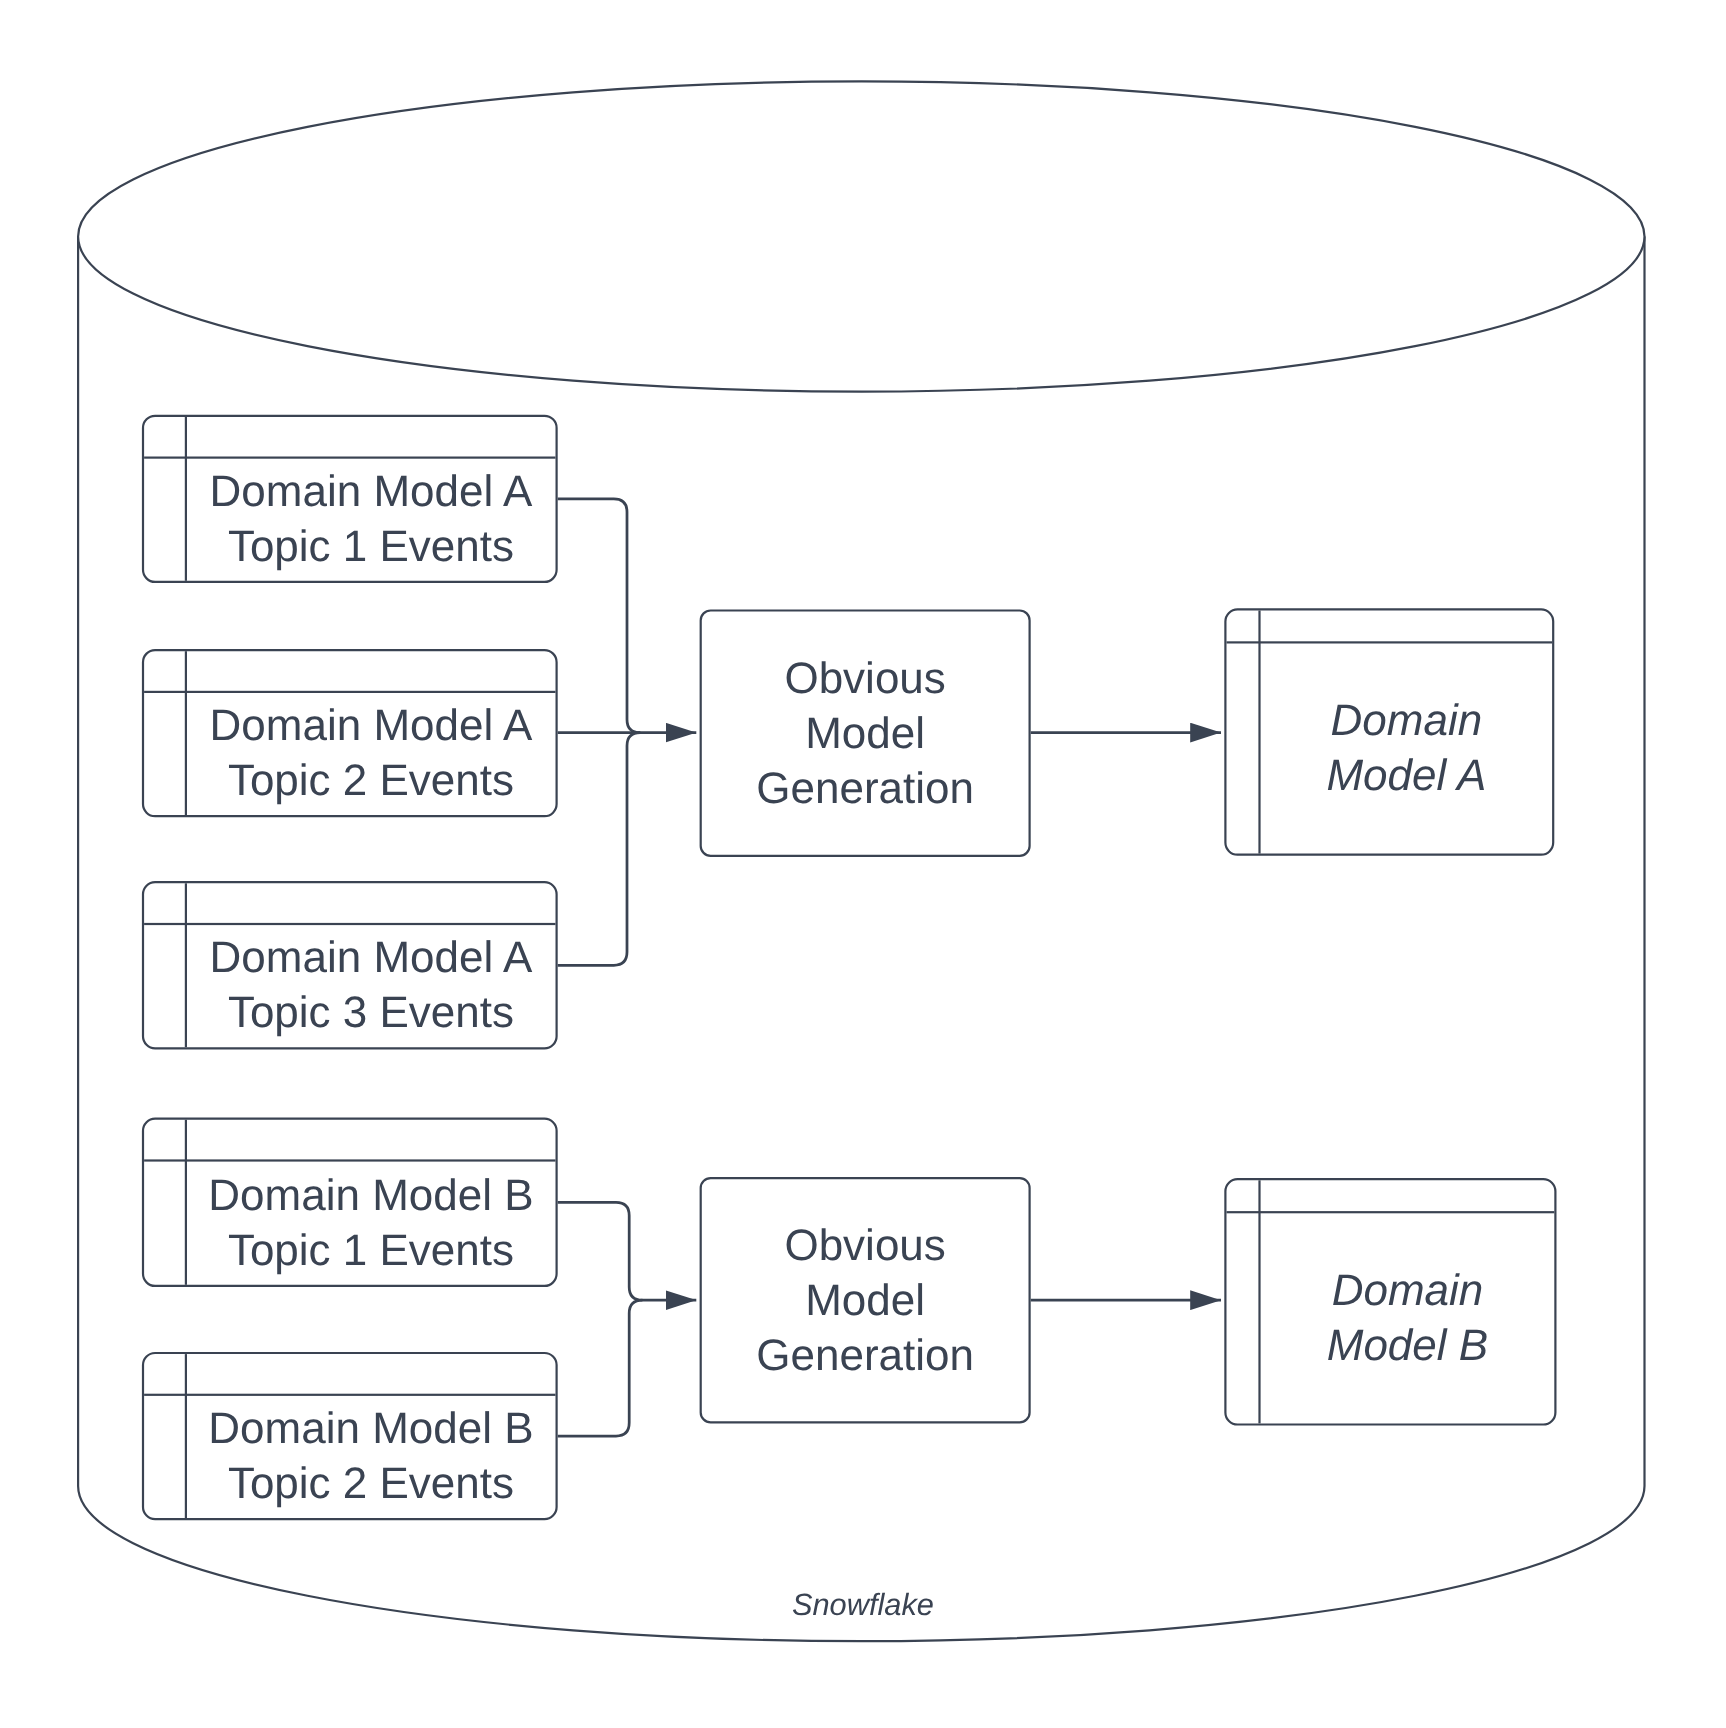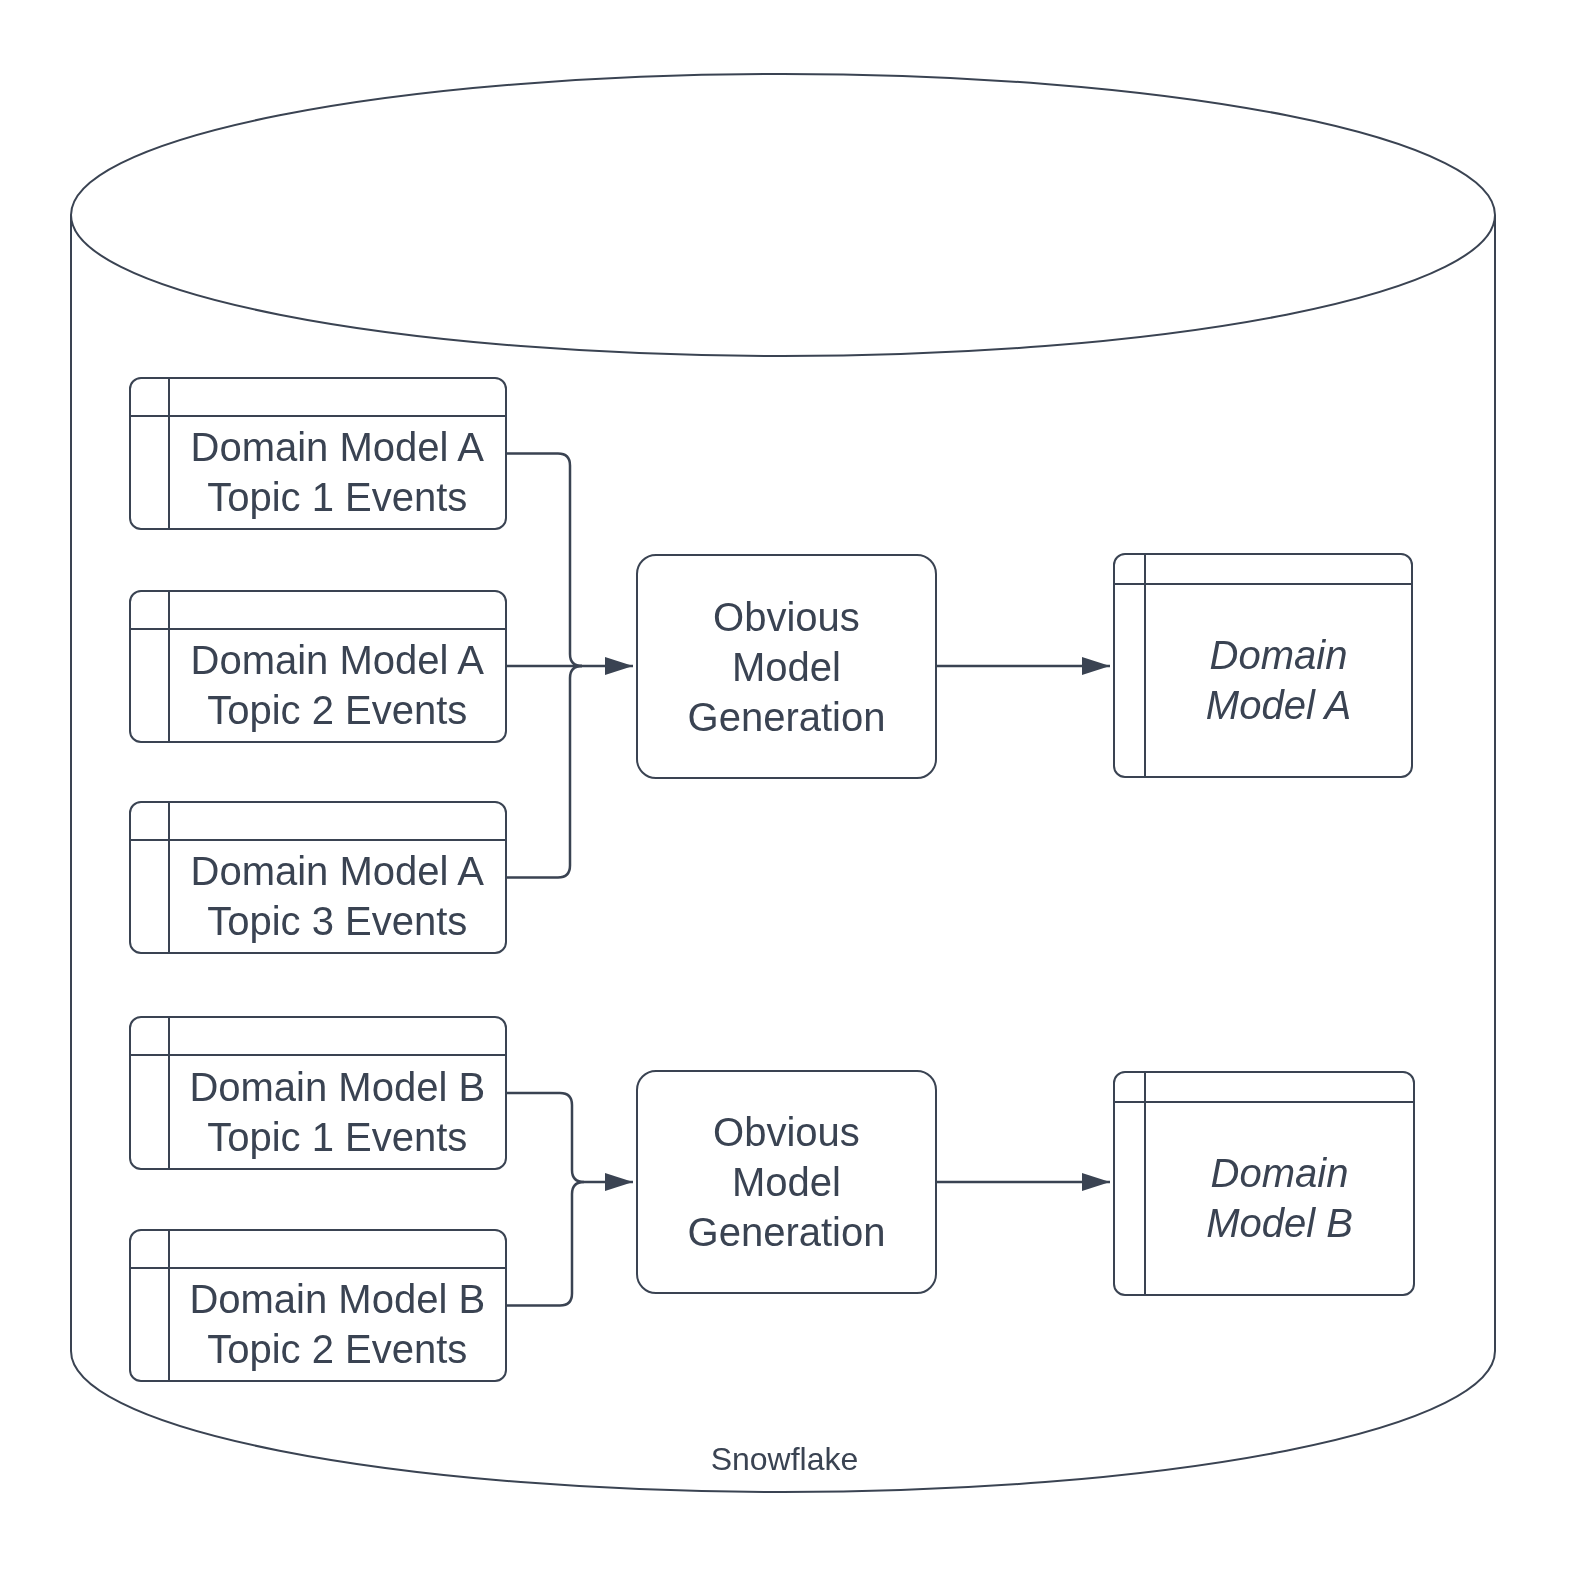--- a/index.html
+++ b/index.html
@@ -29,26 +29,26 @@
   .tablebox .vline { position:absolute; top:0; bottom:0; width:0; border-left:2px solid var(--stroke); }
   .tablebox .hline { position:absolute; left:0; right:0; height:0; border-top:2px solid var(--stroke); }
   .tablebox .lbl   { position:absolute; right:0; bottom:0; }
   .tbox .vline { left:36.5px; }
   .tbox .hline { top:35.5px; }
   .tbox .lbl   { left:38.5px; top:37.5px; }
   .mbox .vline { left:28.5px; }
   .mbox .hline { top:27.5px; }
   .mbox .lbl   { left:31px; top:29.5px;font-style:italic; }
   
-  .gen { border-radius:20px;padding-left:18px; }
+  .gen { border-radius:10px;padding-left:18px; }
   .gen .lbl { position:absolute; inset:0; }
   
   .cyl-label {
     position:absolute; left:0; width:1569px; top:1435px;
-    text-align:center; font-size:32px; line-height:48px; color:var(--stroke);
+    text-align:center; font-size:28px; line-height:48px; color:var(--stroke);font-style:italic;
   }
 </style>
 </head>
 <body>
 
 <div class="canvas">
 
   <svg class="layer" width="1569" height="1571" viewBox="0 0 1569 1571">
     <defs>
       <marker id="arrowhead" markerUnits="userSpaceOnUse" markerWidth="28" markerHeight="18" refX="28" refY="9" orient="auto">

